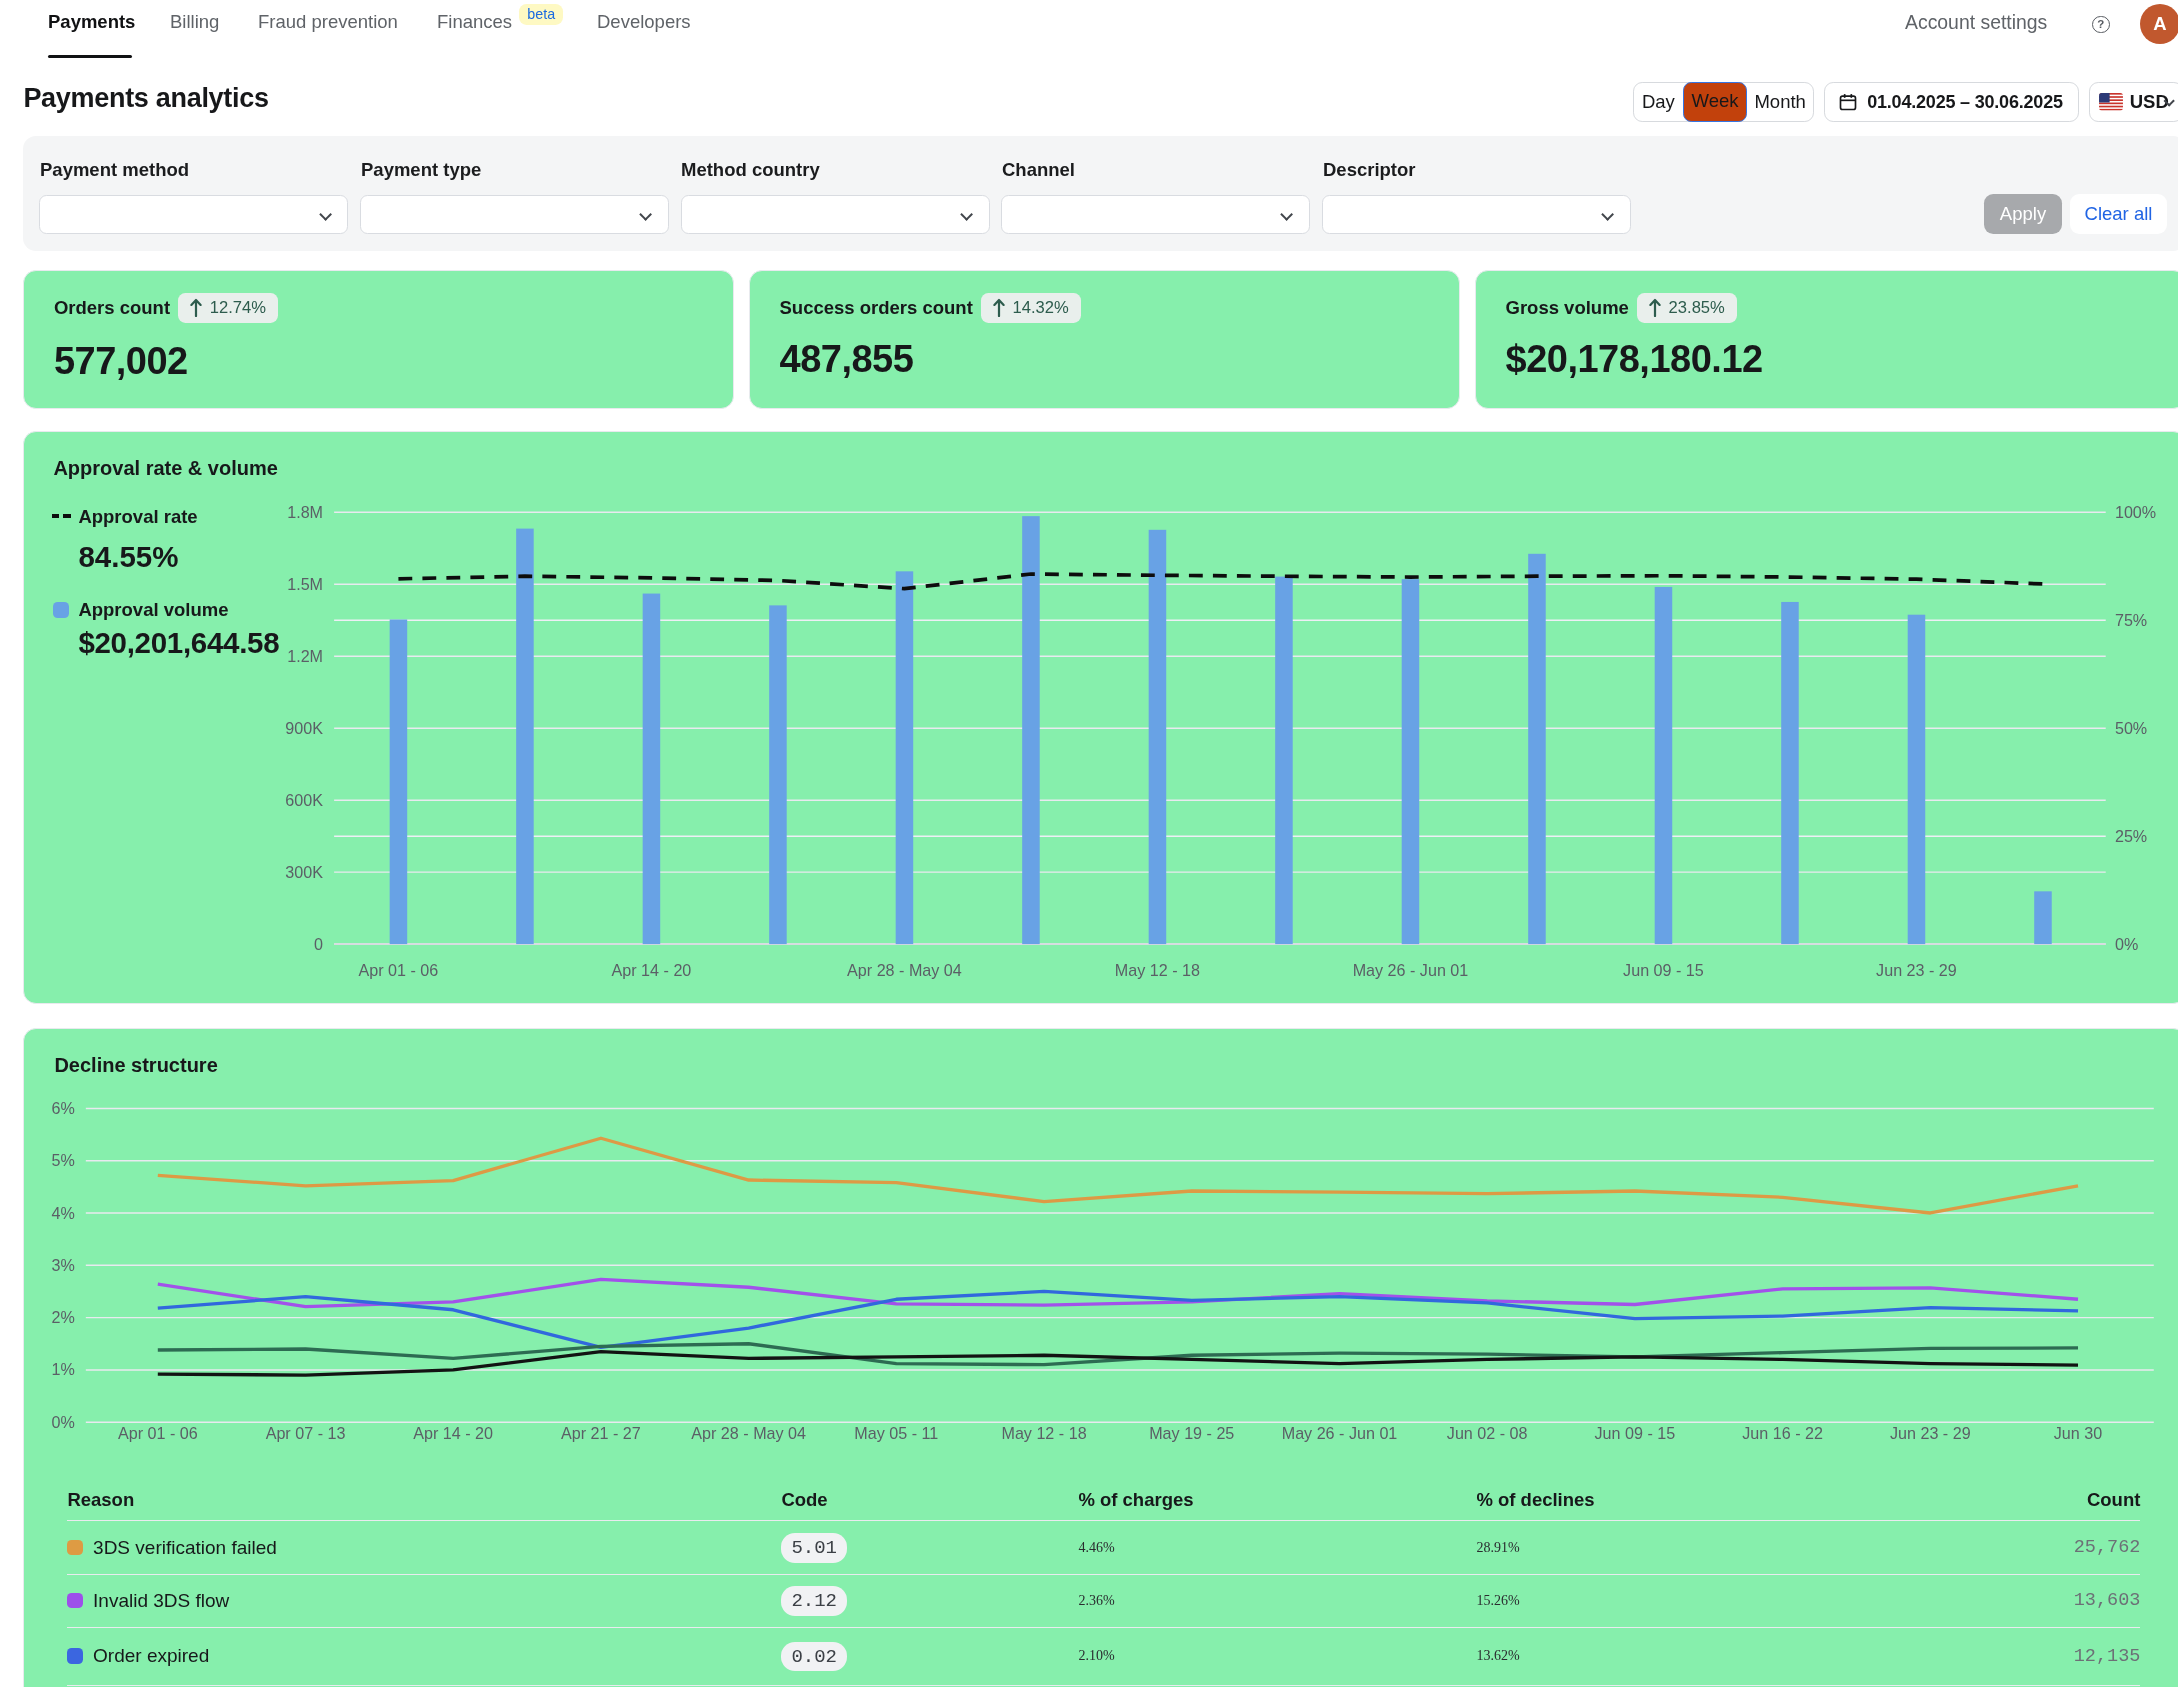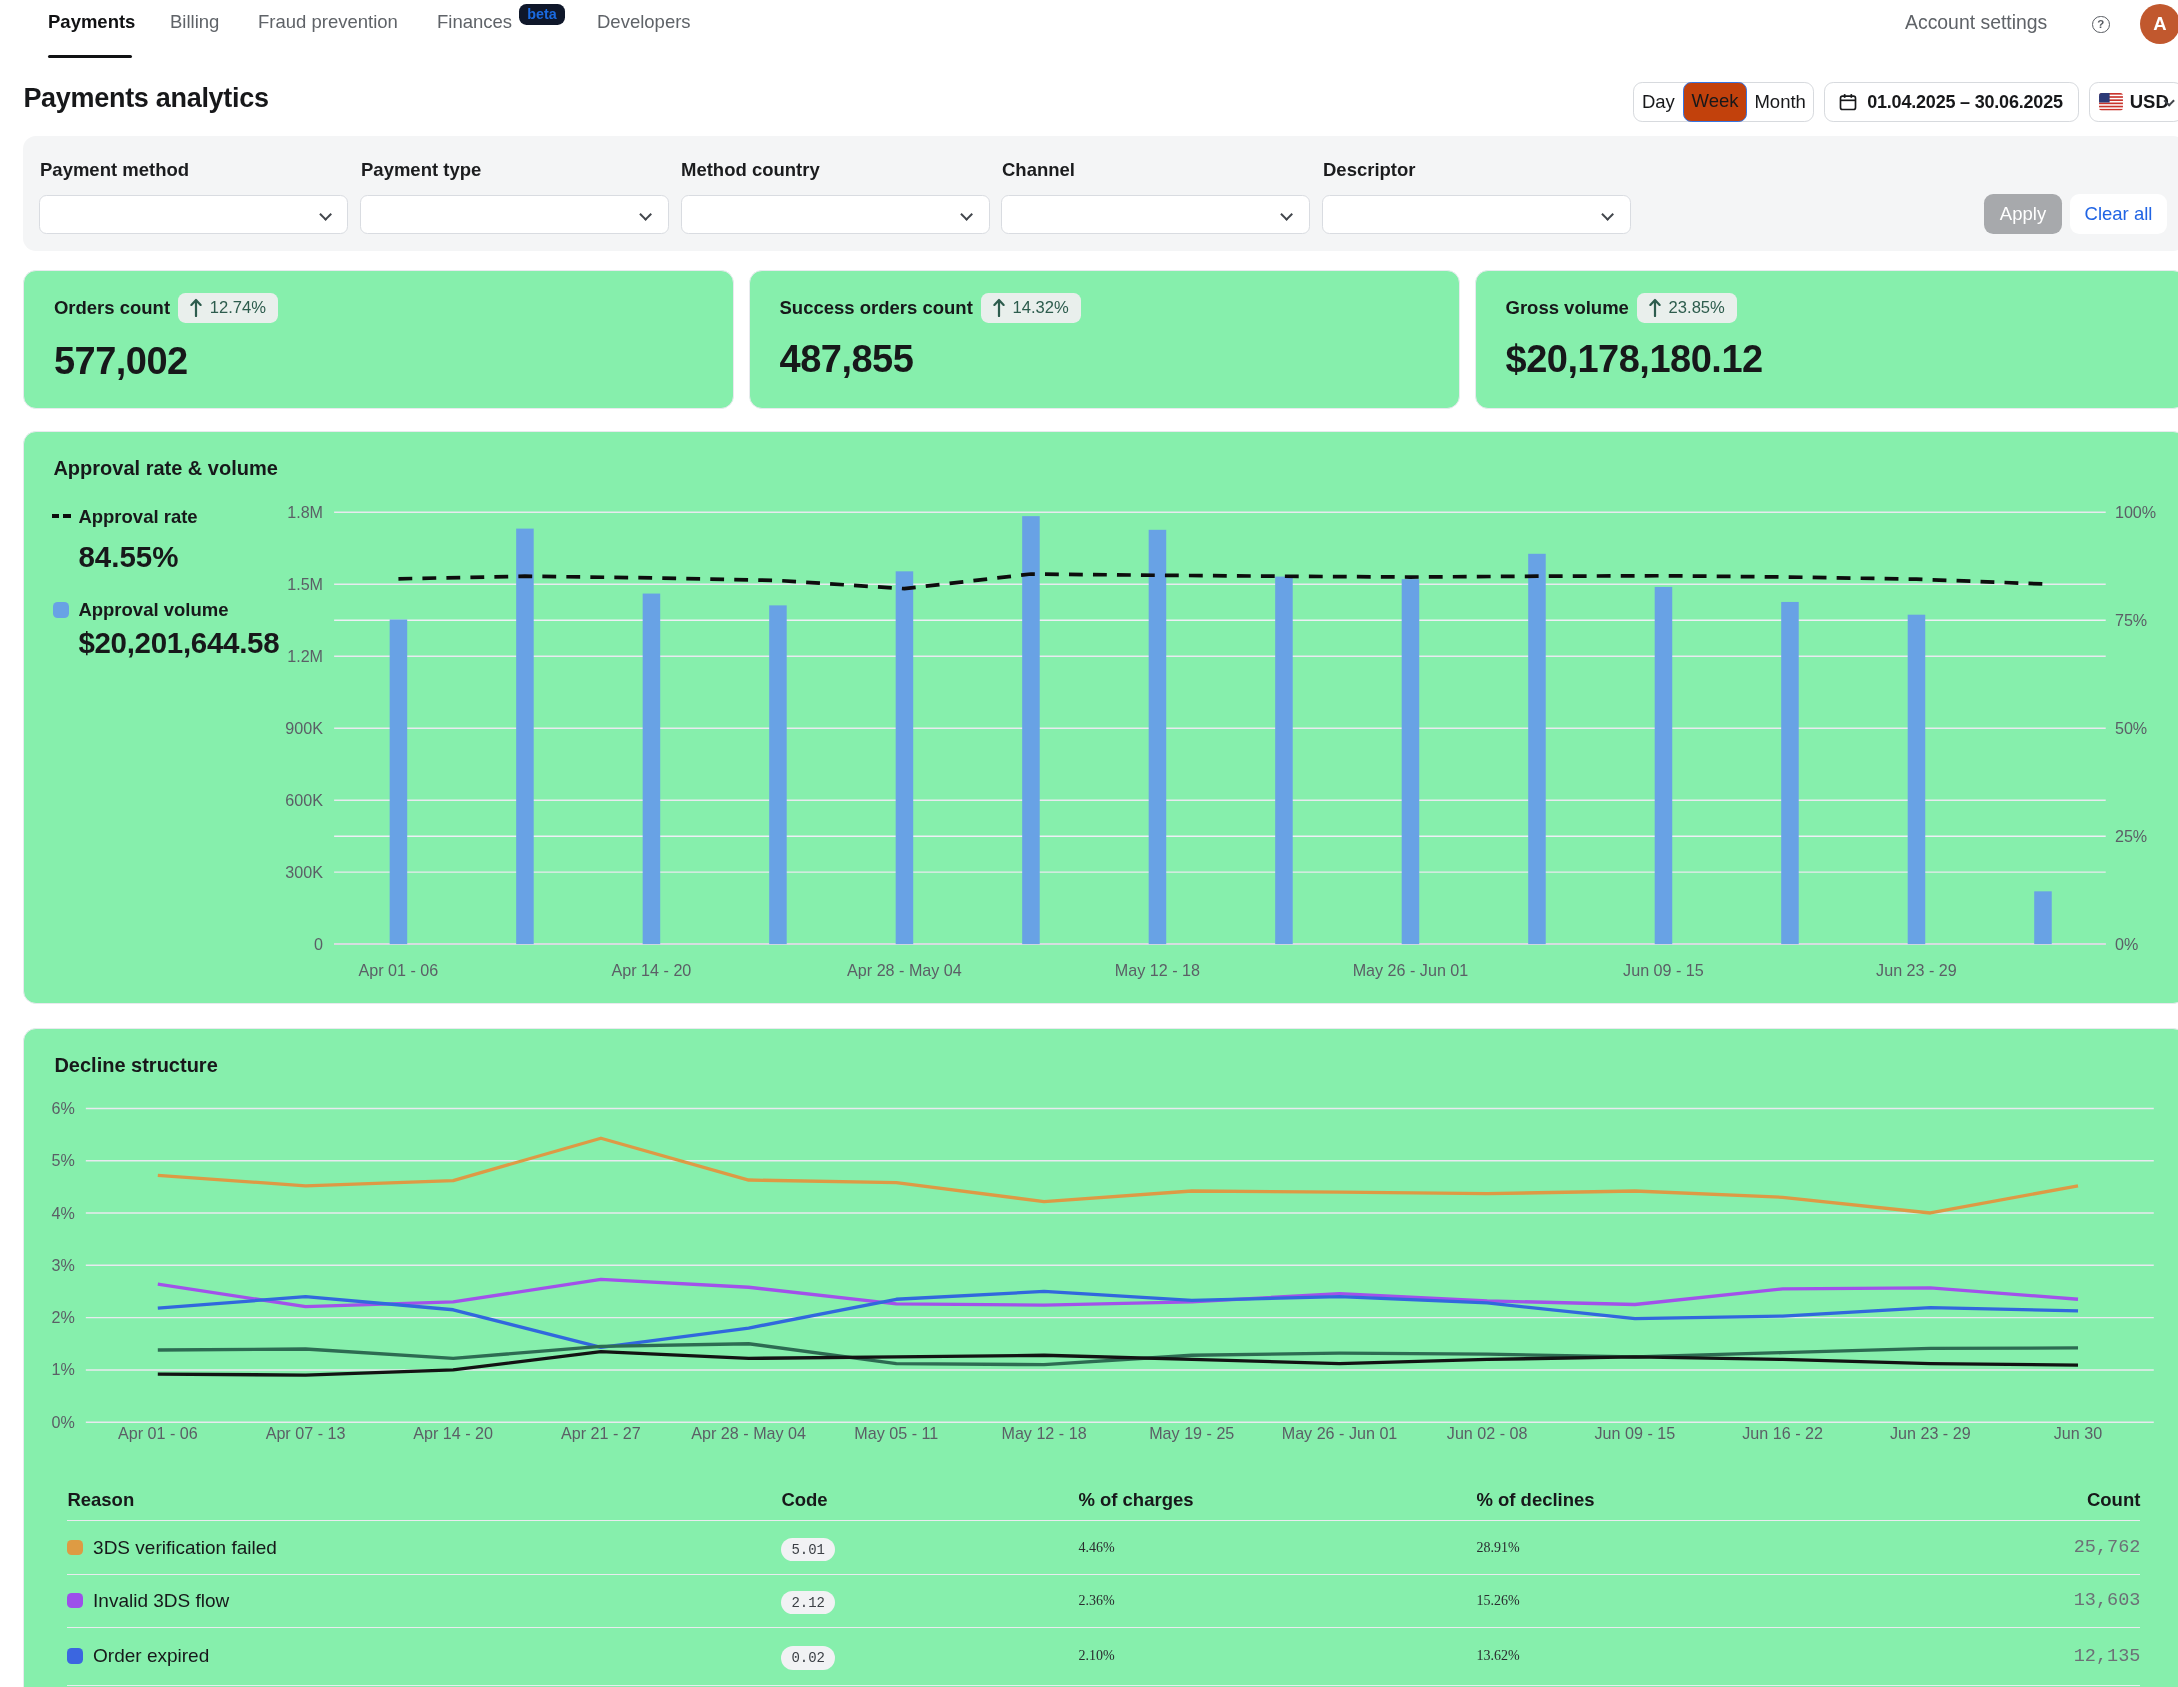--- a/index.html
+++ b/index.html
@@ -15,42 +15,42 @@
   padding:0 11px; font-size:17.5px; color:#333; outline:none; }
 .chev { position:absolute; top:210px; width:9.2px; height:9.2px;
   border-right:2.2px solid #42464c; border-bottom:2.2px solid #42464c;
   transform:rotate(45deg); pointer-events:none; }
 .flabel { position:absolute; top:159px; font-size:18.5px; font-weight:700; color:#1b1c1e; }
 .badge { display:inline-flex; align-items:center; height:29.5px; padding:0 12px;
   background:#e9efec; border-radius:7.4px; color:#2d5c4d; font-size:16.6px; font-weight:500; }
 .badge .ar { margin-right:7.4px; display:inline-flex; }
 .mono2 { font-family:Liberation Serif, serif; font-size:14px; color:#2a2c2f; }
 .mono3 { font-family:"Liberation Mono", monospace; font-size:18.5px; color:#6c7076; }
-.chip { font-family:"Liberation Mono", monospace; font-size:14px; color:#3c4046;
+.chip { font-family:"Liberation Mono", monospace; font-size:19px; color:#3c4046;
   background:#f1f2f4; border-radius:14px; padding:3.7px 10px; }
 .trow { position:absolute; left:43px; right:45px; border-bottom:1.5px solid #e9ebef;
   display:flex; align-items:center; font-size:19px; }
 .trow > div { flex:none; }
 .th { font-weight:700; font-size:18.5px; }
 .c-reason { width:714px; display:flex; align-items:center; }
 .c-code { width:297px; }
 .c-pc { width:398px; }
 .c-pd { width:461px; }
 .c-count { flex:1 1 auto !important; text-align:right; }
 .sw { width:15.7px; height:15.7px; border-radius:4.6px; margin-right:10px; display:inline-block; }
 </style></head>
 <body>
 <div class="abs" style="left:16px;top:0;width:2178px;height:1556px">
 
   <div class="navitem" style="left:32px;color:#101113;font-weight:700">Payments</div>
   <div class="abs" style="left:32px;top:55px;width:84px;height:2.8px;background:#101113;border-radius:1.8px"></div>
   <div class="navitem" style="left:154px">Billing</div>
   <div class="navitem" style="left:242px">Fraud prevention</div>
   <div class="navitem" style="left:421px">Finances</div>
-  <div class="abs" style="left:503px;top:3.7px;background:#0f172a;color:#1a6ae0;font-size:14.3px;font-weight:700;padding:2.8px 8.3px;border-radius:7.4px">beta</div>
+  <div class="abs" style="left:503px;top:3.7px;background:#fef9c3;color:#1a6ae0;font-size:14.3px;font-weight:400;padding:2.8px 8.3px;border-radius:7.4px">beta</div>
   <div class="navitem" style="left:581px">Developers</div>
   <div class="navitem" style="left:1889px;font-size:19.4px">Account settings</div>
   <div class="abs" style="left:2076px;top:15.7px;width:17.5px;height:17.5px;border:1.6px solid #585c62;border-radius:50%;color:#585c62;font-size:11.5px;font-weight:700;display:flex;align-items:center;justify-content:center">?</div>
   <div class="abs" style="left:2124px;top:3.7px;width:40px;height:40px;background:#c1582e;border-radius:50%;color:#fff;font-size:18.5px;font-weight:700;display:flex;align-items:center;justify-content:center">A</div>
 
   <div class="abs" style="left:7.4px;top:83px;font-size:27px;font-weight:700;letter-spacing:-0.3px">Payments analytics</div>
 
   <div class="seg" style="left:1617px;width:181px;padding:0">
     <span style="width:49px;text-align:center;font-size:18.5px">Day</span>
     <span style="width:65px;height:40px;margin:-1.4px 0;line-height:36px;text-align:center;font-size:18.5px;background:#c2410c;border:1.8px solid #3575e3;border-radius:8.3px">Week</span>

